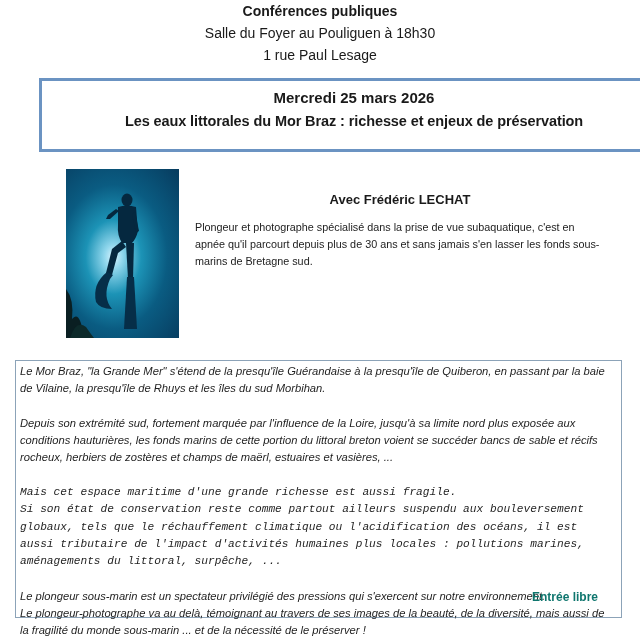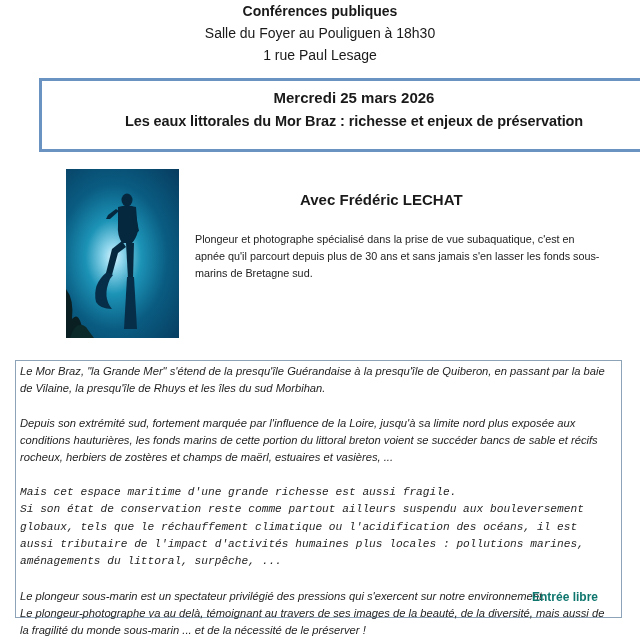--- a/index.html
+++ b/index.html
@@ -30,28 +30,28 @@
   }
 
   .photo {
     position: absolute; left: 66px; top: 169px; width: 113px; height: 169px;
     background: radial-gradient(ellipse at 42% 52%, #d9f4ff 0%, #8fd6ec 10%, #1c93b6 30%, #0a5c82 58%, #073b5e 100%);
     overflow: hidden;
   }
   .photo svg { position: absolute; left: 0; top: 0; }
 
   .speaker-name {
-    position: absolute; left: 300px; top: 190px; width: 200px; 
-    font-weight: bold; font-size: 15px; line-height: 20px;
+    position: absolute; left: 300px; top: 190px; width: 200px; text-align: center;
+    font-weight: bold; font-size: 13px; line-height: 20px;
   }
   .bio {
     position: absolute; left: 195px; top: 219px; width: 410px;
     font-size: 10.8px; line-height: 17px; color: #222;
   }
-  .bio p { margin: 12px 0 6px 0; }
+  .bio p { margin: 0 0 6px 0; }
 
   .desc-box {
     position: absolute; left: 15px; top: 360px; width: 605px; height: 256px;
     border: 1px solid #8ca3b8; background: #fff;
   }
   .desc {
     position: absolute; left: 4px; top: 2px; width: 596px;
     font-style: italic; font-size: 11.2px; line-height: 17.3px; color: #1e1e1e;
   }
   .desc p { margin: 0 0 17.3px 0; }

